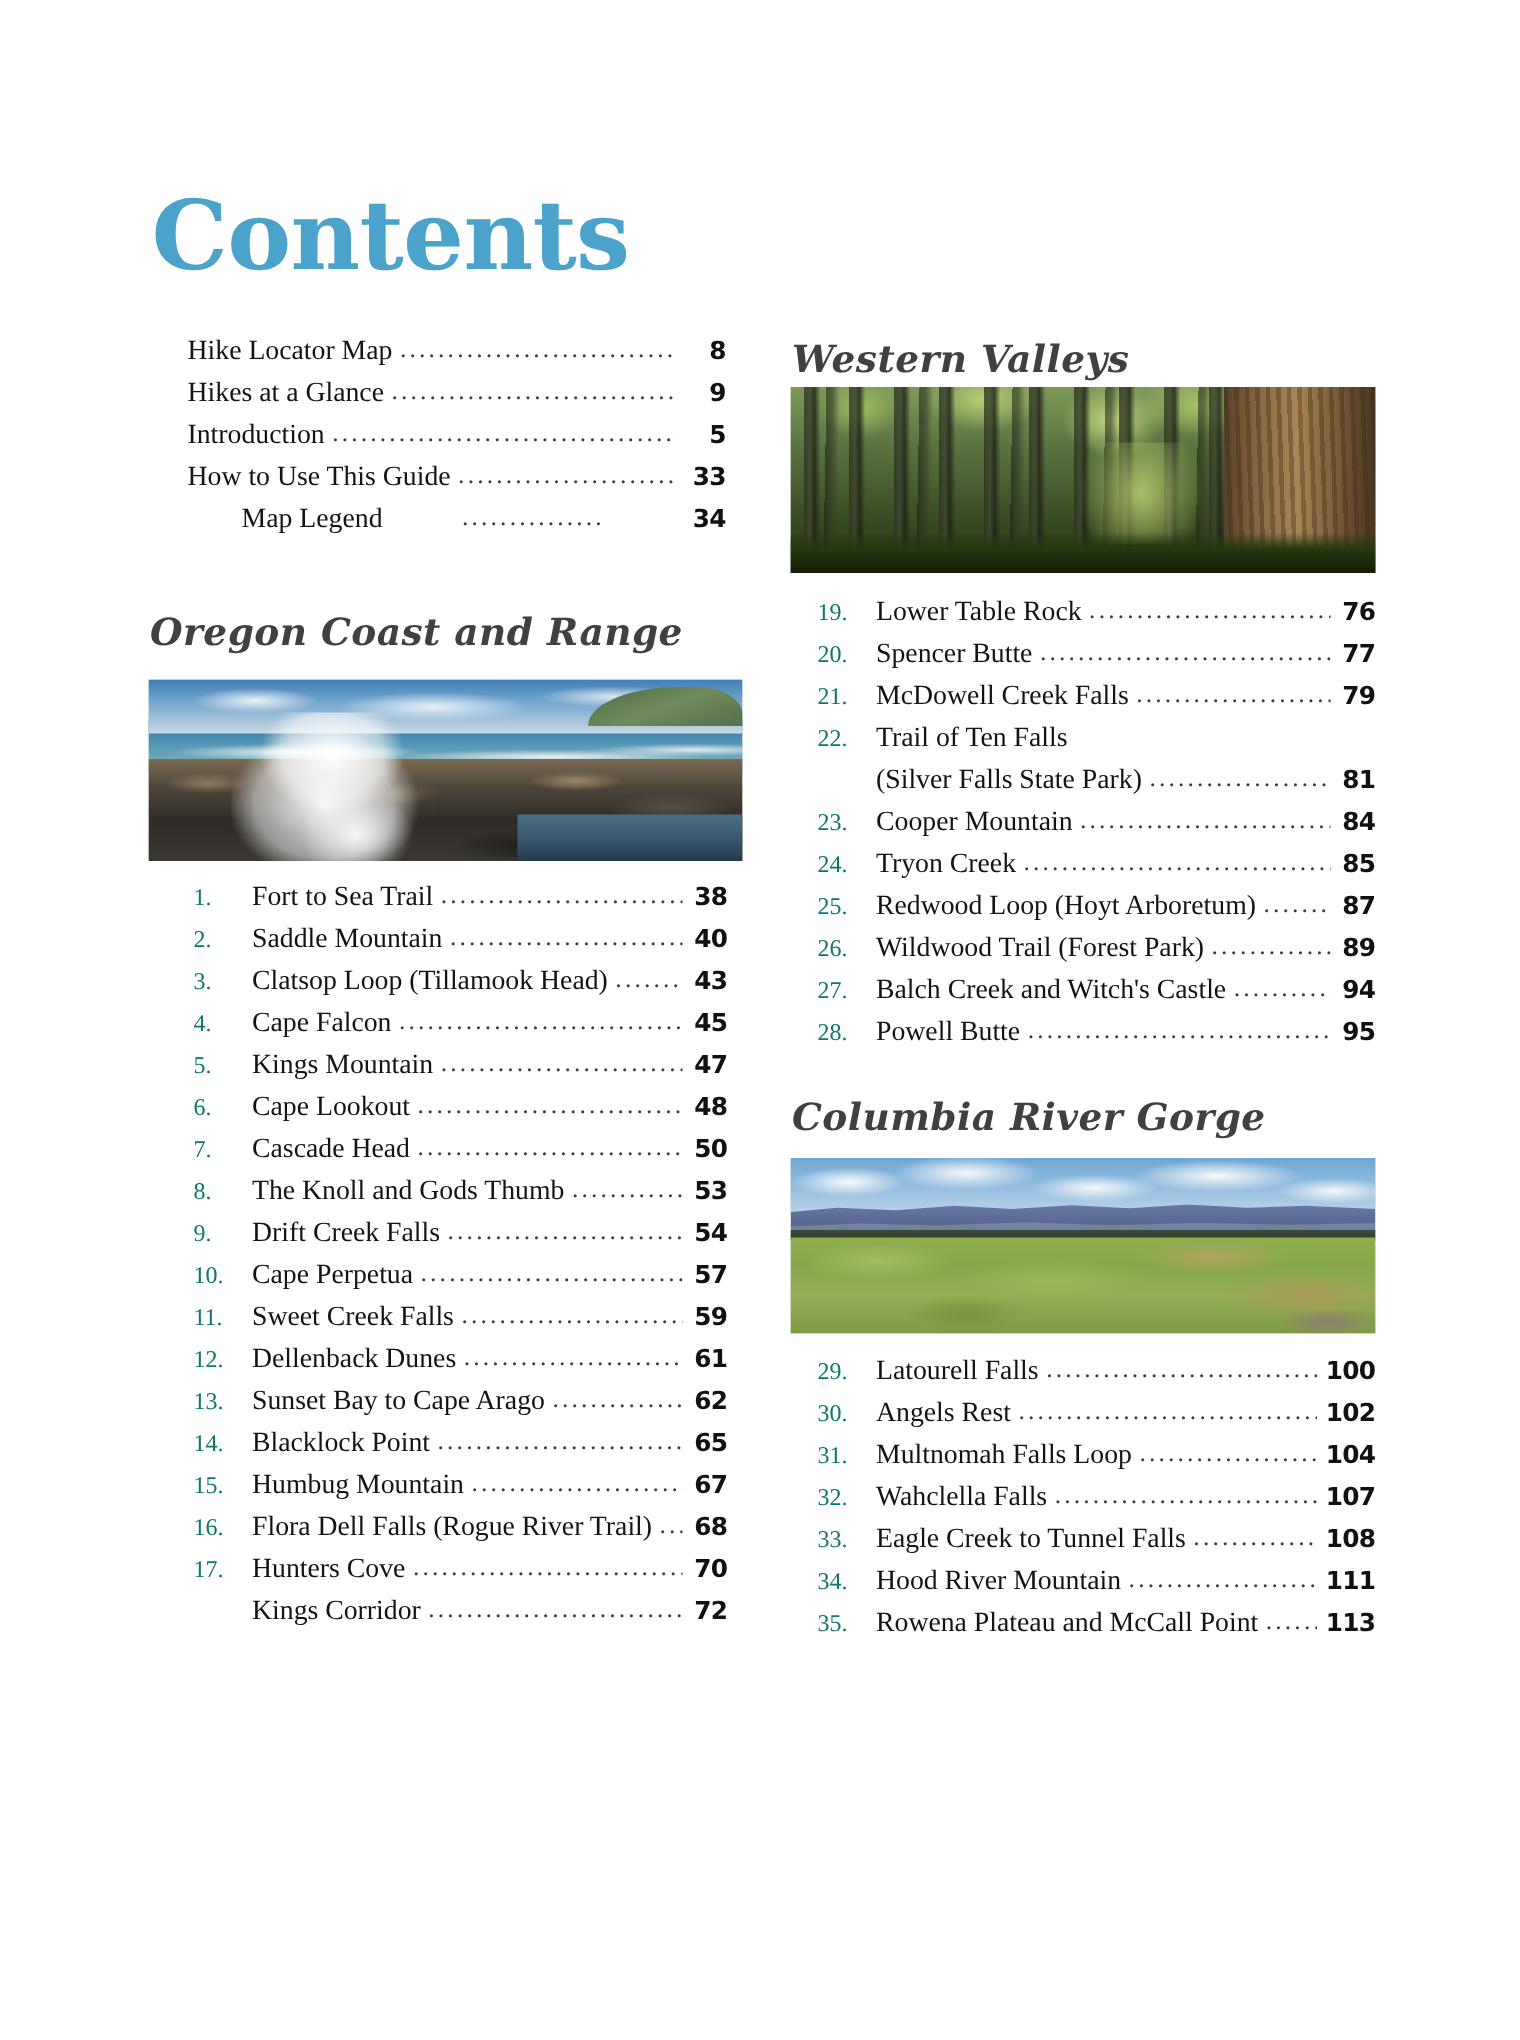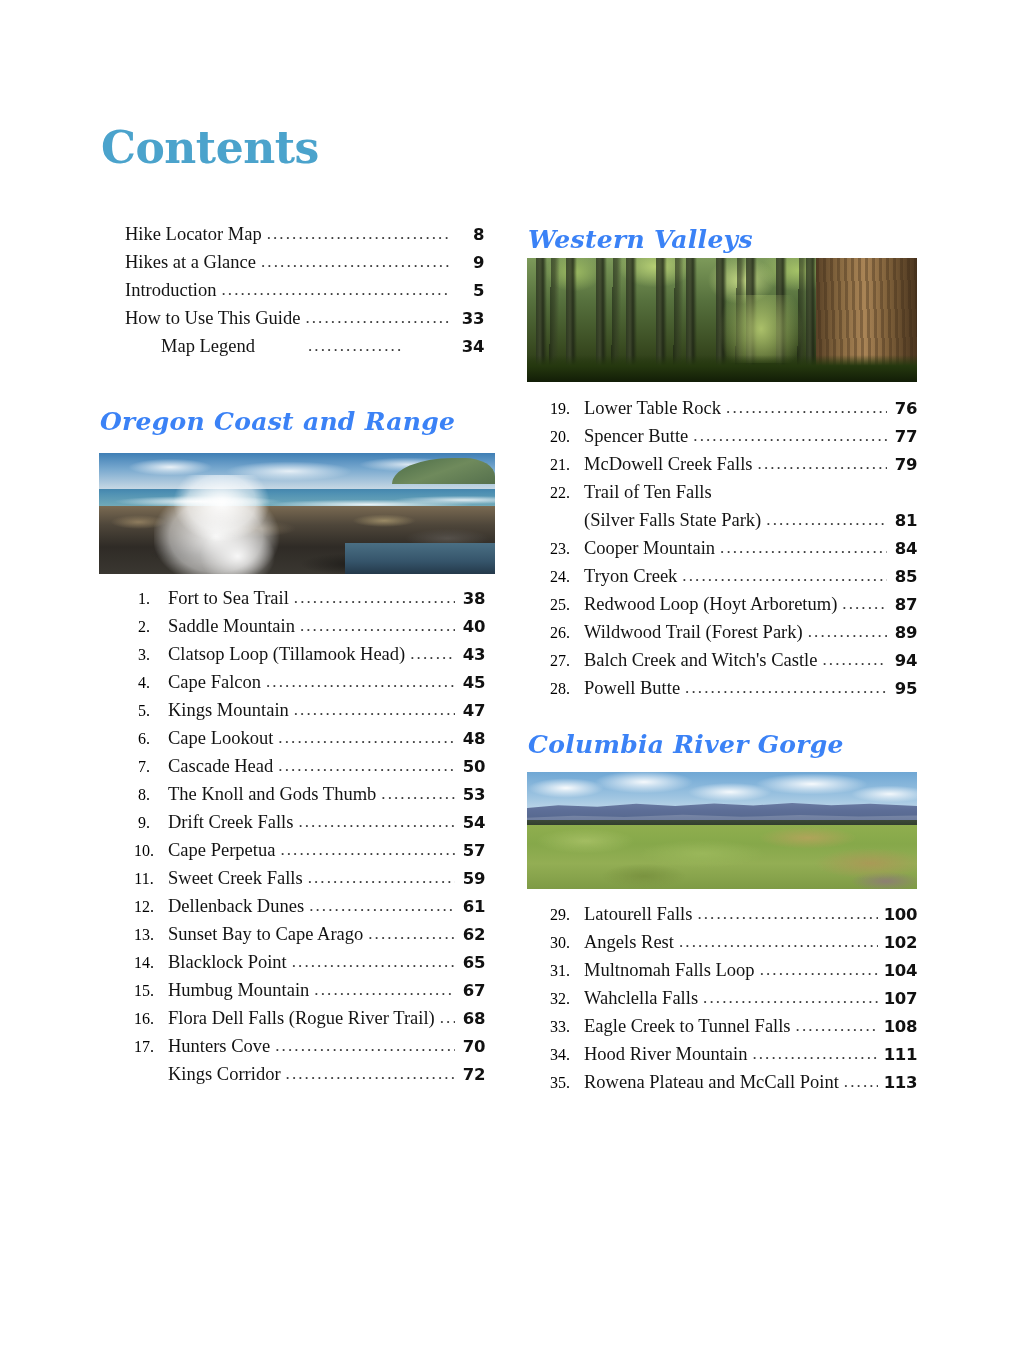--- a/index.html
+++ b/index.html
@@ -16,21 +16,21 @@
     font-family: "Liberation Serif", "DejaVu Serif", serif;
   }
 
   
   .contents-title {
     position: absolute;
     left: 101px;
     top: 126px;
     font-family: "DejaVu Serif", "Liberation Serif", serif;
     font-weight: bold;
-    font-size: 44px;
+    font-size: 64px;
     letter-spacing: -0.5px;
     color: #4ba3cc;
     line-height: 1;
     text-align: center;
   }
 
   
   .col {
     position: absolute;
     top: 0;
@@ -38,21 +38,21 @@
   }
   .col-left  { left: 99px; }
   .col-right { left: 527px; }
 
   
   .section-heading {
     font-family: "DejaVu Serif", "Liberation Serif", serif;
     font-weight: bold;
     font-style: italic;
     font-size: 25px;
-    color: #3b82f6;
+    color: #404040;
     letter-spacing: 0.3px;
     white-space: nowrap;
   }
 
   
   .photo {
     position: relative;
     overflow: hidden;
     background: #cfd6d2;
   }
@@ -221,23 +221,23 @@
 
   .toc-row {
     display: flex;
     align-items: baseline;
     font-size: 18.5px;
     color: #131313;
     line-height: 1.0;
   }
   .toc-num {
     flex: 0 0 auto;
-    text-align: center;
+    text-align: left;
     font-size: 16px;
-    color: #000000;
+    color: #0f766e;
   }
   .toc-label {
     flex: 0 0 auto;
     white-space: nowrap;
   }
   .toc-dots {
     flex: 1 1 auto;
     overflow: hidden;
     white-space: nowrap;
     color: #3a3a3a;

